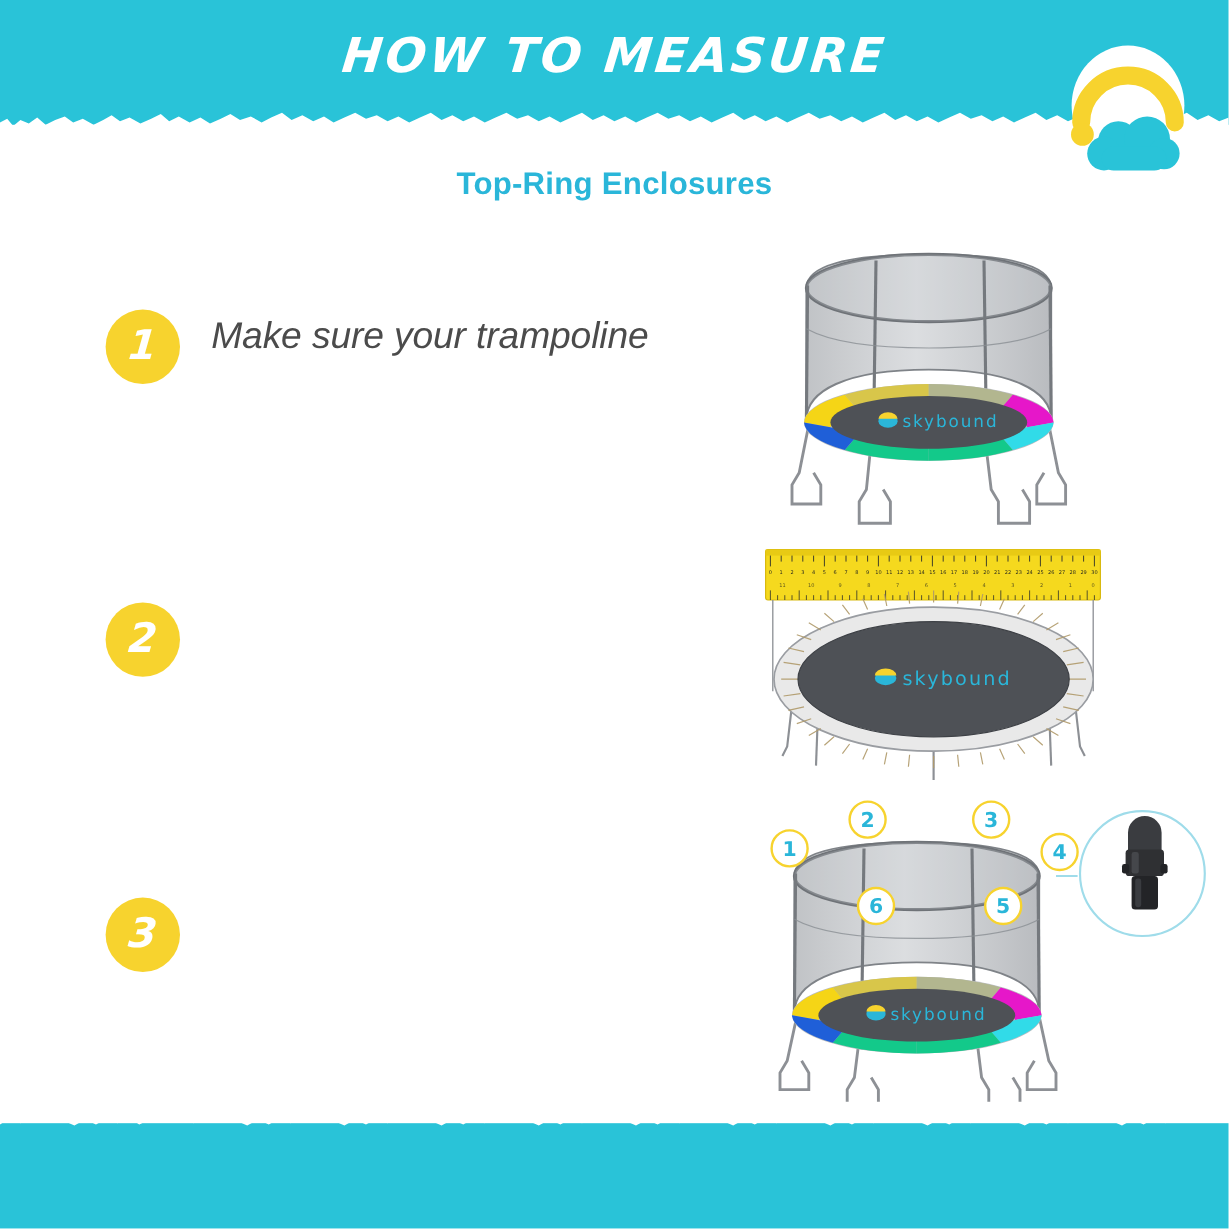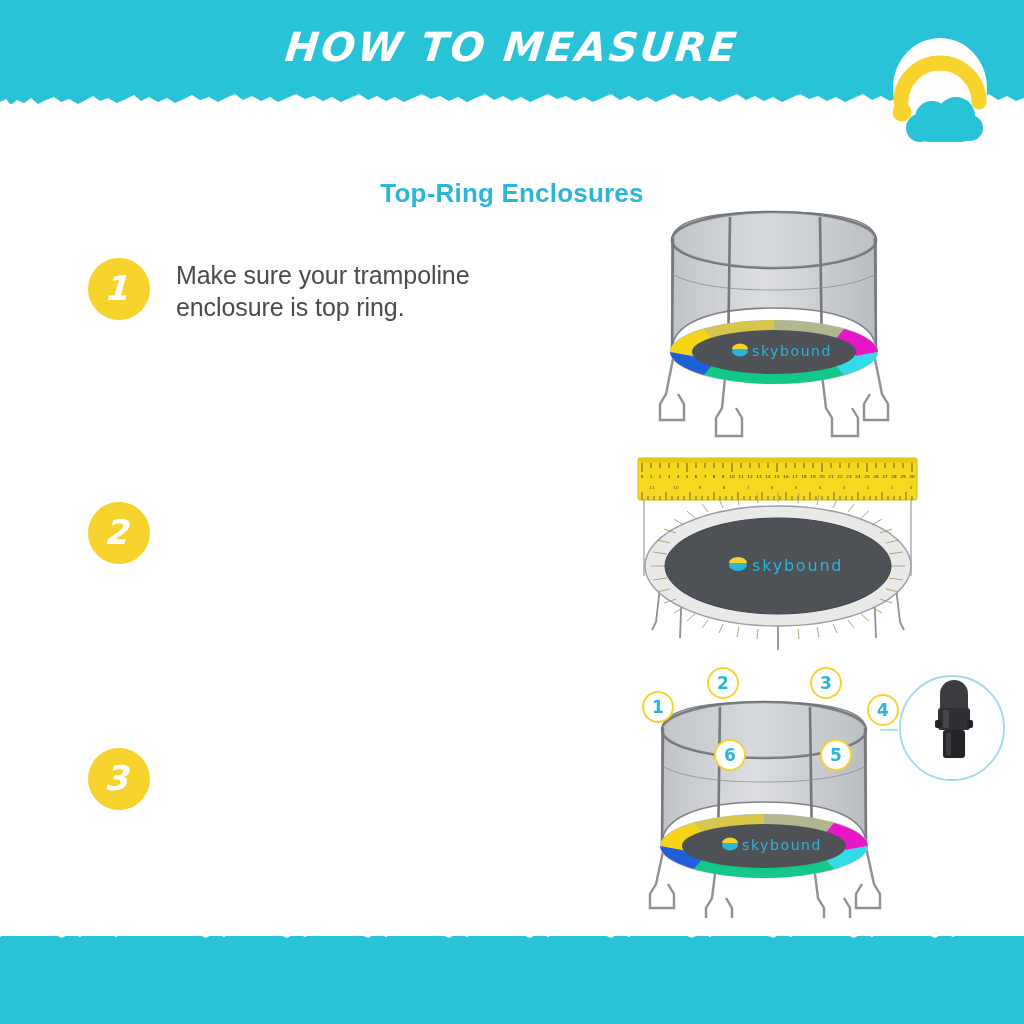--- a/index.html
+++ b/index.html
@@ -40,21 +40,20 @@
   }
 
   
   .subtitle{
     position:absolute;left:0;top:138px;width:1024px;
     text-align:center;
     color:#2ab6d9;
     font-size:26px;
     font-weight:bold;
     letter-spacing:.2px;
-    margin-top:40px;
   }
 
   
   .step{position:absolute;left:88px;width:500px;display:flex;align-items:flex-start;}
   .step-1{top:258px;}
   .step-2{top:502px;}
   .step-3{top:748px;}
 
   .badge{
     width:62px;height:62px;border-radius:50%;
@@ -67,24 +66,25 @@
     position:absolute;left:0;top:0;width:62px;height:62px;
     display:flex;align-items:center;justify-content:center;
     color:#ffffff;font-size:34px;font-weight:bold;
     font-family:"DejaVu Sans", sans-serif;
     font-style:italic;
     transform:skewX(-5deg);
     padding-bottom:3px;box-sizing:border-box;
   }
   .step-text{
     color:#4b4b4b;
-    font-size:25px;
+    font-size:31px;
     line-height:1.26;
     padding-top:2px;
     letter-spacing:-.1px;
+    font-style:italic;
   }
   .step-text .l2{display:block;}
 
   
   .illo{position:absolute;}
   .illo-1{left:630px;top:208px;width:290px;height:240px;}
   .illo-2{left:630px;top:452px;width:295px;height:212px;}
   .illo-3{left:630px;top:660px;width:390px;height:260px;}
 
   
@@ -139,21 +139,20 @@
   </svg>
 
   <div class="subtitle">Top-Ring Enclosures</div>
 
   <div class="step step-1">
     <div class="badge">
       <span>1</span>
     </div>
     <div class="step-text">
       <span class="l1">Make sure your trampoline</span>
-      <span class="l2">enclosure is top ring.</span>
     </div>
   </div>
 
   <svg class="illo illo-1" viewBox="0 0 290 240">
     <defs>
       <linearGradient id="netg1" x1="0" y1="0" x2="1" y2="0">
         <stop offset="0" stop-color="#9a9ea3" stop-opacity=".62"></stop>
         <stop offset=".45" stop-color="#b8bcc1" stop-opacity=".5"></stop>
         <stop offset="1" stop-color="#8e9298" stop-opacity=".62"></stop>
       </linearGradient>

